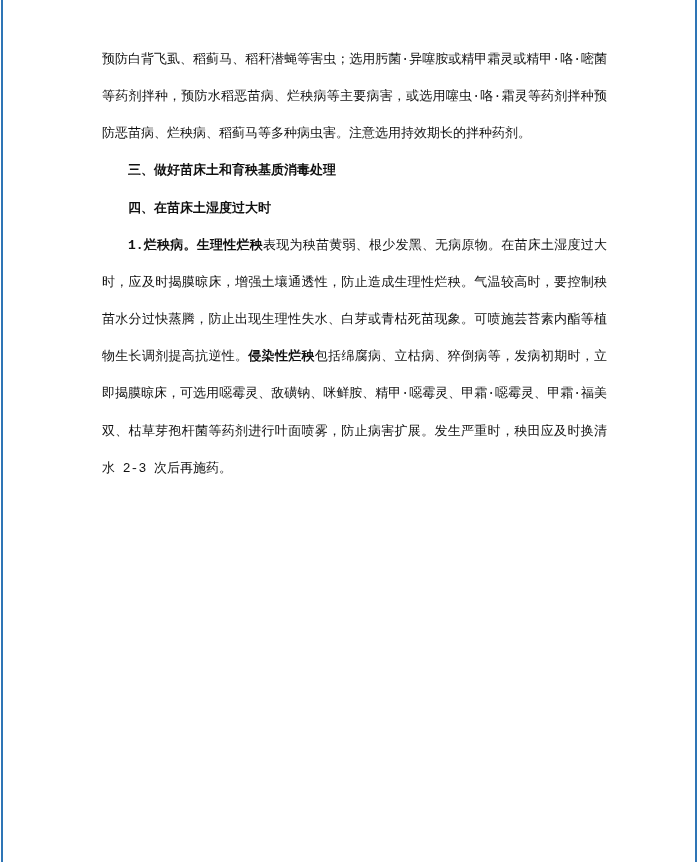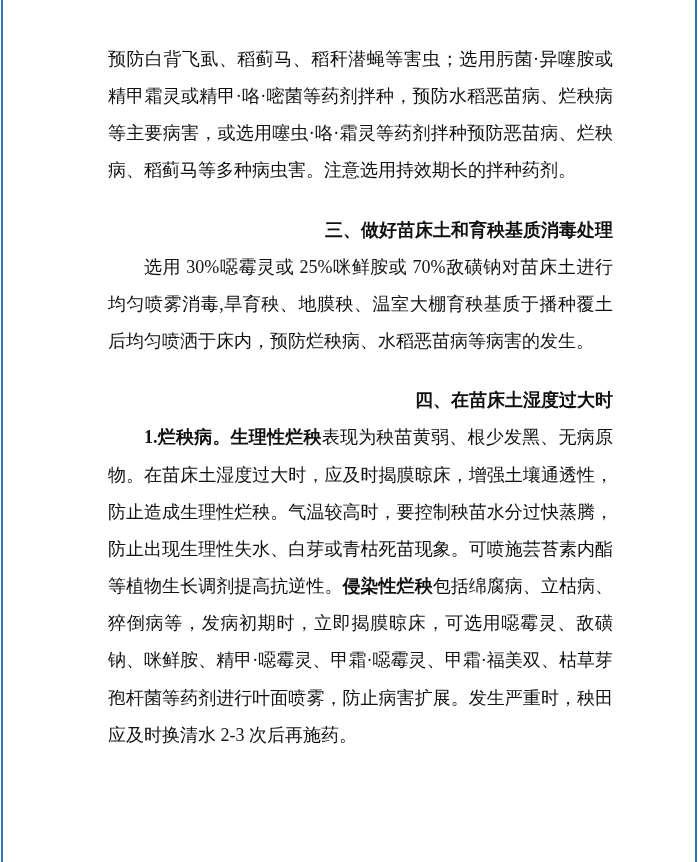--- a/index.html
+++ b/index.html
@@ -20,48 +20,47 @@
     position: absolute;
     top: 0;
     bottom: 0;
     width: 2px;
   }
   .border-line.left  { left: 1px; }
   .border-line.right { left: 695px; }
   .doc {
     position: absolute;
     top: 41px;
-    left: 108px;
+    left: 102px;
     width: 505px;
-    font-size: 18px;
+    font-size: 13px;
     line-height: 37.15px;
     text-align: justify;
+    font-family: Liberation Mono, monospace;
   }
   .para {
     margin: 0;
     padding: 0;
   }
   .para.indent {
     text-indent: 2em;
   }
   .para.heading {
     font-weight: 700;
-    text-align: right;
-    margin-top: 22px;
+    text-align: left;
   }
   .run-bold {
     font-weight: 700;
   }
 </style>
 </head>
 <body>
 
 <div class="page" style="background: rgb(255, 255, 255); color: rgb(17, 17, 17);">
   <div class="border-line left" style="background: rgb(46, 117, 182);"></div>
   <div class="border-line right" style="background: rgb(46, 117, 182);"></div>
   <div class="doc">
       <div class="para"><span class="run-normal">预防白背飞虱、稻蓟马、稻秆潜蝇等害虫；选用肟菌·异噻胺或精甲霜灵或精甲·咯·嘧菌等药剂拌种，预防水稻恶苗病、烂秧病等主要病害，或选用噻虫·咯·霜灵等药剂拌种预防恶苗病、烂秧病、稻蓟马等多种病虫害。注意选用持效期长的拌种药剂。</span></div>
       <div class="para indent heading"><span class="run-bold">三、做好苗床土和育秧基质消毒处理</span></div>
-      <div class="para indent"><span class="run-normal">选用 30%噁霉灵或 25%咪鲜胺或 70%敌磺钠对苗床土进行均匀喷雾消毒,旱育秧、地膜秧、温室大棚育秧基质于播种覆土后均匀喷洒于床内，预防烂秧病、水稻恶苗病等病害的发生。</span></div>
       <div class="para indent heading"><span class="run-bold">四、在苗床土湿度过大时</span></div>
       <div class="para indent"><span class="run-bold">1.烂秧病。生理性烂秧</span><span class="run-normal">表现为秧苗黄弱、根少发黑、无病原物。在苗床土湿度过大时，应及时揭膜晾床，增强土壤通透性，防止造成生理性烂秧。气温较高时，要控制秧苗水分过快蒸腾，防止出现生理性失水、白芽或青枯死苗现象。可喷施芸苔素内酯等植物生长调剂提高抗逆性。</span><span class="run-bold">侵染性烂秧</span><span class="run-normal">包括绵腐病、立枯病、猝倒病等，发病初期时，立即揭膜晾床，可选用噁霉灵、敌磺钠、咪鲜胺、精甲·噁霉灵、甲霜·噁霉灵、甲霜·福美双、枯草芽孢杆菌等药剂进行叶面喷雾，防止病害扩展。发生严重时，秧田应及时换清水 2-3 次后再施药。</span></div>
     </div>
 </div>
 
 </body></html>

